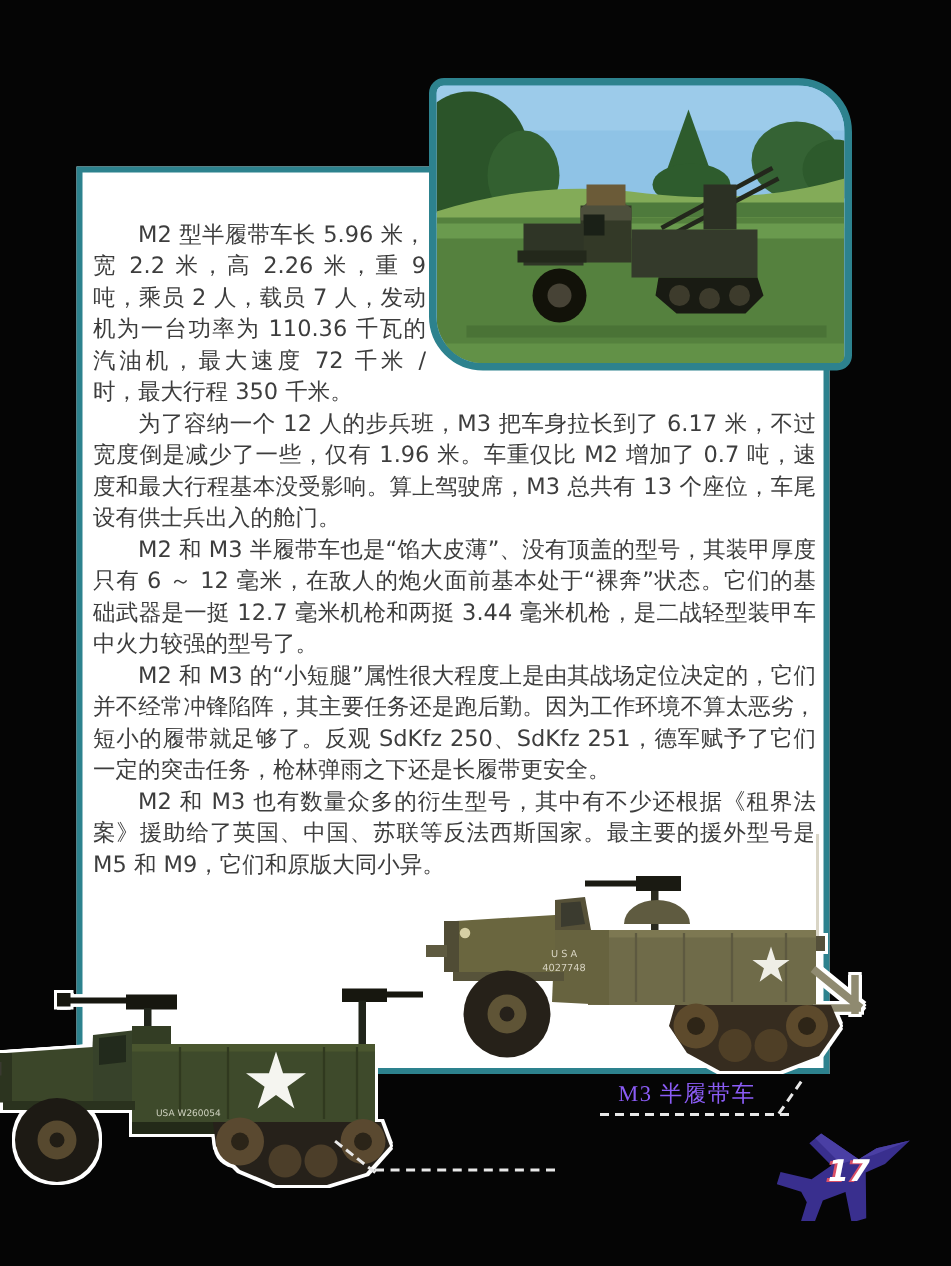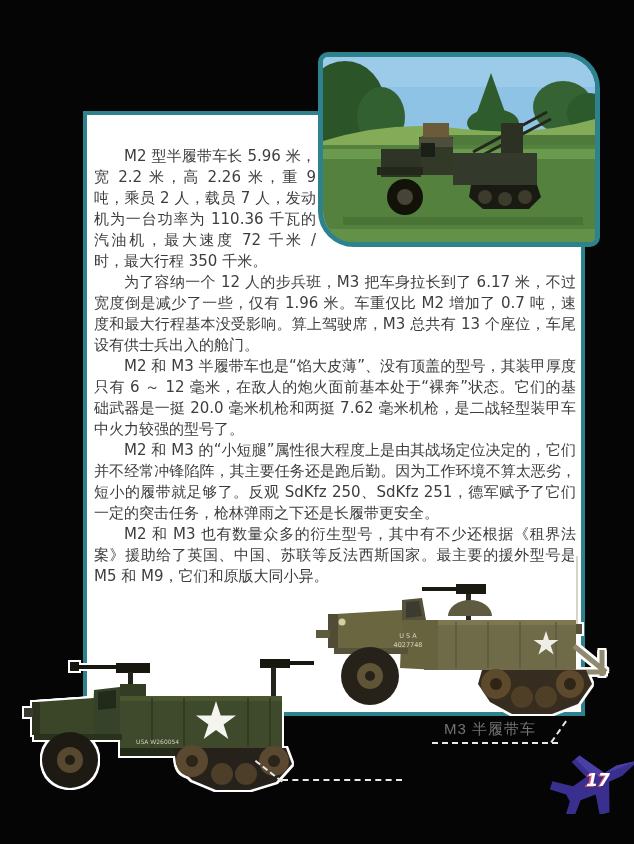--- a/index.html
+++ b/index.html
@@ -3,21 +3,21 @@
 <meta charset="utf-8">
 <style>
   html,body{margin:0;padding:0;}
   body{
     width:634px;height:844px;
     background:#050505;
     font-family:"DejaVu Sans",sans-serif;
     position:relative;
     overflow:hidden;
   }
-  .page{position:absolute;inset:0;margin-left:32px;}
+  .page{position:absolute;inset:0;}
 
   
   .panel{
     position:absolute;left:51px;top:111px;
     width:502px;height:605px;
     box-sizing:border-box;
     background:#ffffff;
     border:4px solid #2d828e;
     z-index:1;
   }
@@ -53,22 +53,22 @@
     position:absolute;z-index:4;
     filter:drop-shadow(2px 0 0 #fff) drop-shadow(-2px 0 0 #fff)
            drop-shadow(0 2px 0 #fff) drop-shadow(0 -2px 0 #fff);
   }
   .vehicle.m2{left:-8px;top:650px;}
   .vehicle.m3{left:274px;top:554px;}
 
   
   .caption{
     position:absolute;z-index:5;
-    color:#737373;
-    font-family:Liberation Sans, sans-serif;
+    color:#8b5cf6;
+    font-family:Liberation Serif, serif;
     font-size:15px;letter-spacing:1px;
     text-align:center;
   }
   .caption.m2{left:252px;top:755px;width:118px;}
   .caption.m3{left:402px;top:720px;width:112px;}
   .caption-underline{
     position:absolute;z-index:5;height:0;
     border-top:2px dashed #e8e8e8;
   }
   .underline-m2{left:250px;top:779px;width:120px;}
@@ -80,36 +80,36 @@
   .leader-m2{left:224px;top:760px;width:34px;transform:rotate(38deg);transform-origin:left top;}
   .leader-m3{left:520px;top:741px;width:26px;transform:rotate(-55deg);transform-origin:left bottom;}
 
   
   .page-badge{position:absolute;left:518px;top:750px;width:96px;height:64px;z-index:6;}
   .page-badge svg{position:absolute;left:0;top:0;}
   .page-num{
     position:absolute;left:26px;top:20px;width:44px;
     text-align:center;
     color:#ffffff;font-weight:bold;font-style:italic;
-    font-size:17px;line-height:20px;
+    font-size:20px;line-height:20px;
     text-shadow:-2px 1px 0 #d94f66;
   }
 </style>
 </head>
 <body>
 
 <div class="page">
 
   <div class="panel"></div>
 
   <div class="text-flow">
     <div class="photo-spacer"></div>
     <p>M2 型半履带车长 5.96 米，宽 2.2 米，高 2.26 米，重 9 吨，乘员 2 人，载员 7 人，发动机为一台功率为 110.36 千瓦的汽油机，最大速度 72 千米 / 时，最大行程 350 千米。</p>
     <p>为了容纳一个 12 人的步兵班，M3 把车身拉长到了 6.17 米，不过宽度倒是减少了一些，仅有 1.96 米。车重仅比 M2 增加了 0.7 吨，速度和最大行程基本没受影响。算上驾驶席，M3 总共有 13 个座位，车尾设有供士兵出入的舱门。</p>
-    <p>M2 和 M3 半履带车也是“馅大皮薄”、没有顶盖的型号，其装甲厚度只有 6 ～ 12 毫米，在敌人的炮火面前基本处于“裸奔”状态。它们的基础武器是一挺 20.0 毫米机枪和两挺 7.62 毫米机枪，是二战轻型装甲车中火力较强的型号了。</p>
+    <p>M2 和 M3 半履带车也是“馅大皮薄”、没有顶盖的型号，其装甲厚度只有 6 ～ 12 毫米，在敌人的炮火面前基本处于“裸奔”状态。它们的基础武器是一挺 12.7 毫米机枪和两挺 3.44 毫米机枪，是二战轻型装甲车中火力较强的型号了。</p>
     <p>M2 和 M3 的“小短腿”属性很大程度上是由其战场定位决定的，它们并不经常冲锋陷阵，其主要任务还是跑后勤。因为工作环境不算太恶劣，短小的履带就足够了。反观 SdKfz 250、SdKfz 251，德军赋予了它们一定的突击任务，枪林弹雨之下还是长履带更安全。</p>
     <p>M2 和 M3 也有数量众多的衍生型号，其中有不少还根据《租界法案》援助给了英国、中国、苏联等反法西斯国家。最主要的援外型号是 M5 和 M9，它们和原版大同小异。</p>
   </div>
 
   <div class="photo-frame">
     <svg width="272" height="185" viewBox="0 0 272 185">
 
       <rect x="0" y="0" width="272" height="95" fill="#8fc3e6"></rect>
       <rect x="0" y="0" width="272" height="30" fill="#9ccbea"></rect>
 

